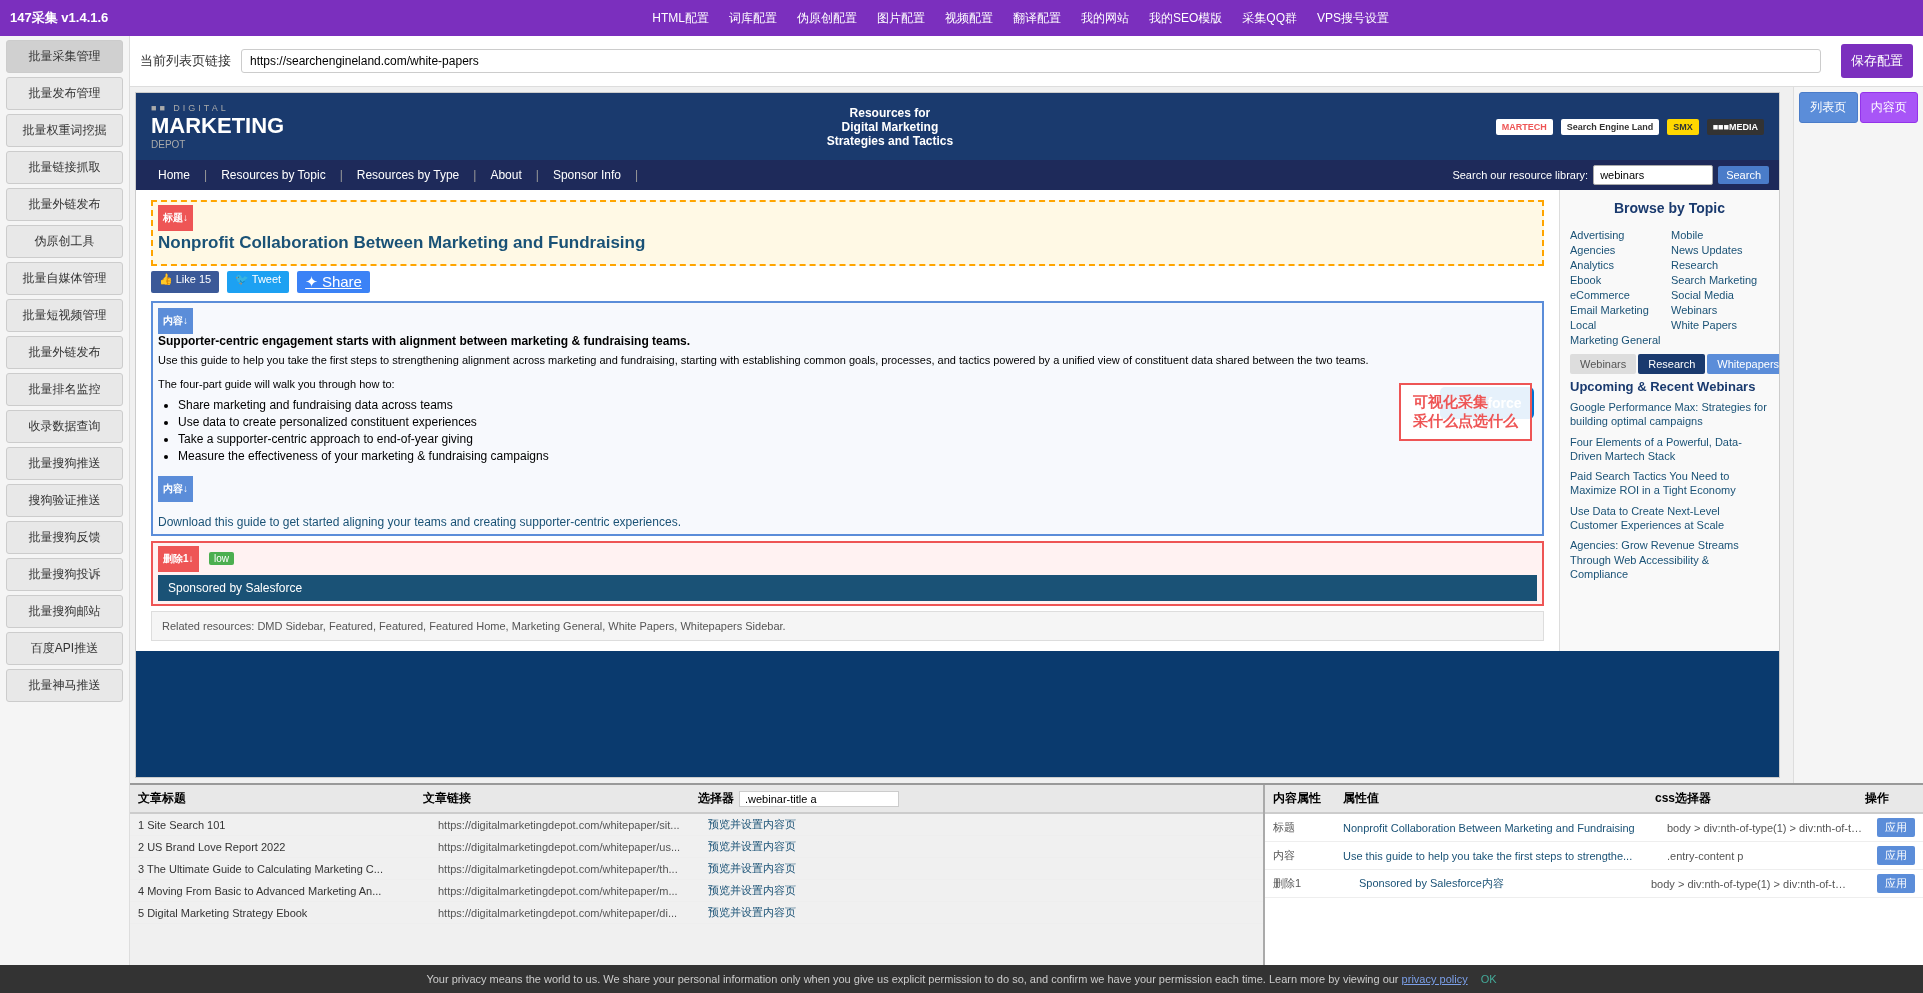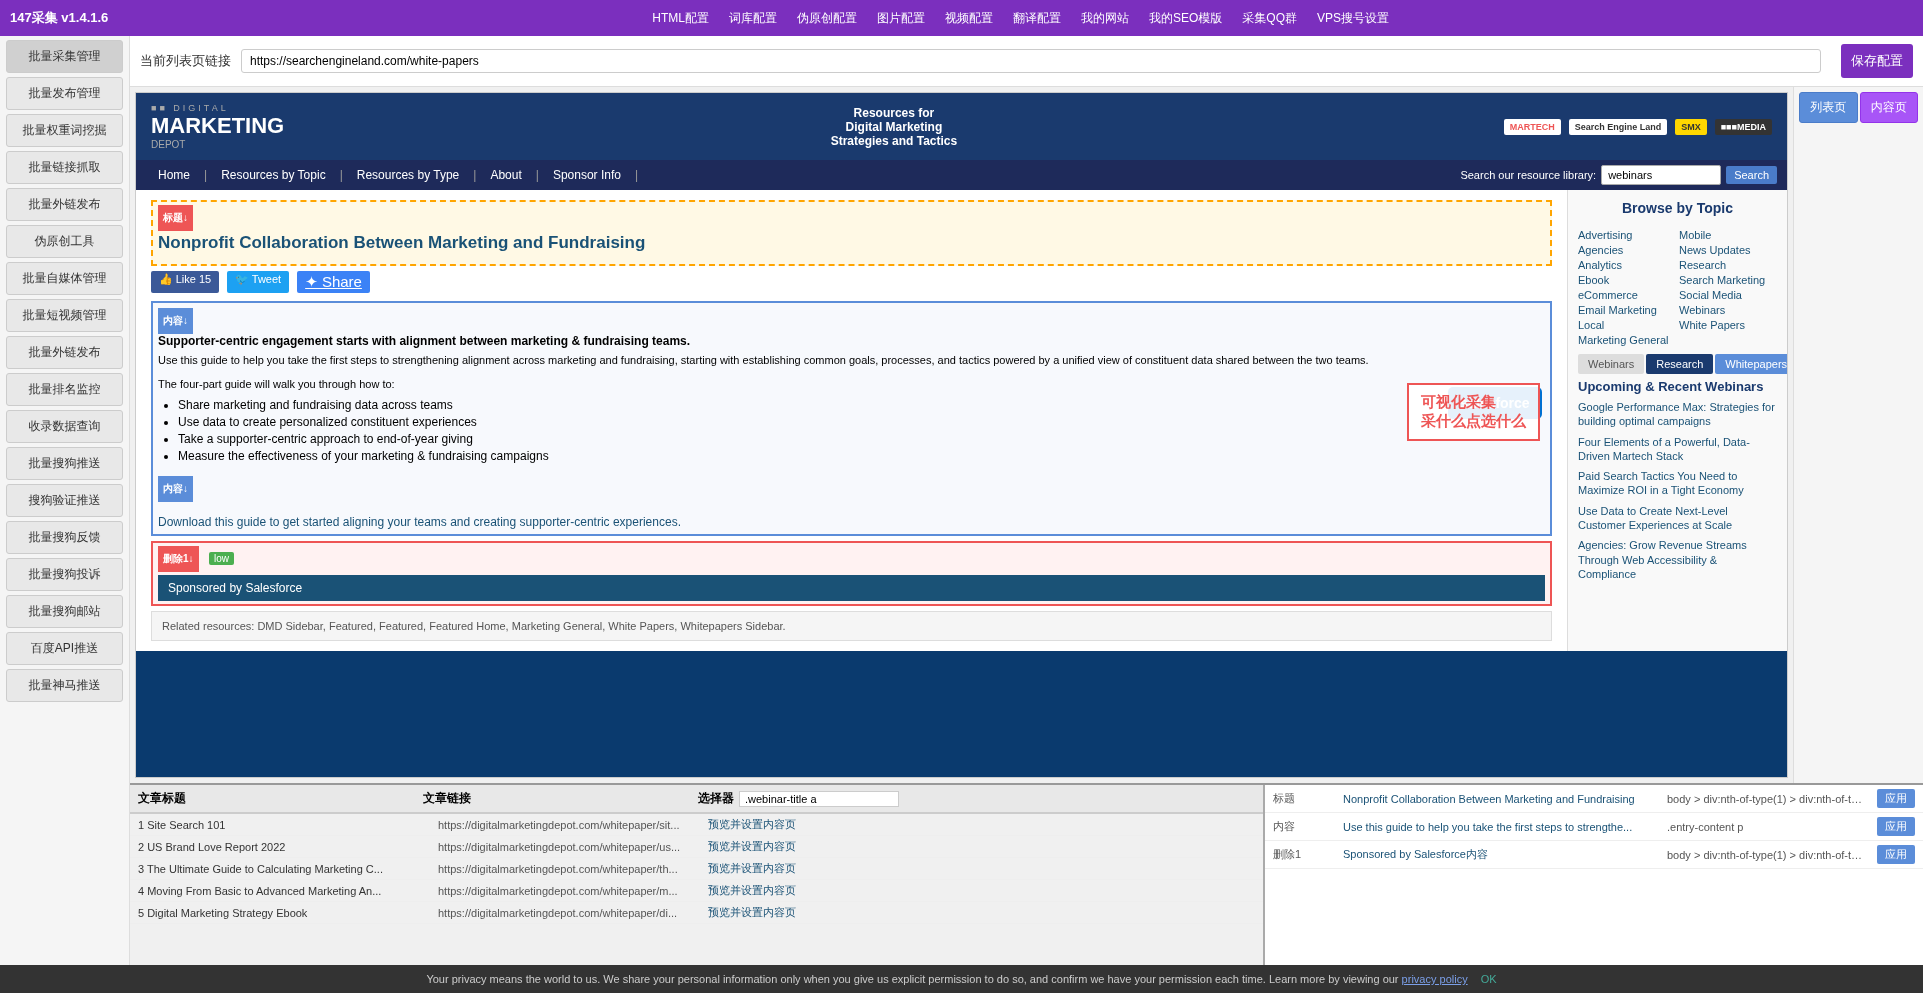--- a/index.html
+++ b/index.html
@@ -523,21 +523,21 @@
   </div>
 
   <div class="content-area">
 
     <div class="url-bar" style="position:relative;">
       <span class="url-label">当前列表页链接</span>
       <input class="url-input" value="https://searchengineland.com/white-papers" style="">
       <button class="save-config-btn" style="position:static; margin-left:10px;">保存配置</button>
     </div>
 
-    <div style="display:flex; flex:1; overflow:hidden;">
+    <div style="display:flex; flex:1; overflow:hidden;gap:8px;">
 
       <div class="browser-preview" style="margin:5px; flex:1; overflow:hidden; display:flex; flex-direction:column;">
 
         <div class="preview-inner">
 
           <div class="site-header">
             <div class="site-logo">
               <div>
                 <div style="color:#aaa; font-size:9px; letter-spacing:3px;">■■ DIGITAL</div>
                 <div class="logo-marketing">MARKETING</div>
@@ -724,34 +724,40 @@
           <div class="table-row-item">
             <span class="col-title">5 Digital Marketing Strategy Ebook</span>
             <span class="col-url" style="width:270px;">https://digitalmarketingdepot.com/whitepaper/di...</span>
             <span class="col-preset" style="color:#1a5276; cursor:pointer;">预览并设置内容页</span>
           </div>
         </div>
       </div>
 
       <div class="bottom-right" style="border-left:2px solid #aaa; background:white; overflow-y:auto;">
 
+        <div class="col-header-row" style="gap:10px;">
+          <span style="width:60px;">内容属性</span>
+          <span style="flex:1;">属性值</span>
+          <span style="width:200px;">css选择器</span>
+          <span style="width:50px;">操作</span>
+        </div>
 
         <div class="config-row" style="gap:10px;">
           <span style="width:60px; color:#555;">标题</span>
           <span style="flex:1; color:#1a5276; overflow:hidden; text-overflow:ellipsis; white-space:nowrap;">Nonprofit Collaboration Between Marketing and Fundraising</span>
           <span style="width:200px; color:#555; overflow:hidden; text-overflow:ellipsis; white-space:nowrap;">body &gt; div:nth-of-type(1) &gt; div:nth-of-type(1) &gt; div:nth-of-t...</span>
           <button class="apply-btn">应用</button>
         </div>
         <div class="config-row" style="gap:10px;">
           <span style="width:60px; color:#555;">内容</span>
           <span style="flex:1; color:#1a5276; overflow:hidden; text-overflow:ellipsis; white-space:nowrap;">Use this guide to help you take the first steps to strengthe...</span>
           <span style="width:200px; color:#555; overflow:hidden; text-overflow:ellipsis; white-space:nowrap;">.entry-content p</span>
           <button class="apply-btn">应用</button>
         </div>
-        <div class="config-row" style="gap:10px;">
+        <div class="config-row" style="gap:26px;">
           <span style="width:60px; color:#555;">删除1</span>
           <span style="flex:1; color:#1a5276; overflow:hidden; text-overflow:ellipsis; white-space:nowrap;">Sponsored by Salesforce内容</span>
           <span style="width:200px; color:#555; overflow:hidden; text-overflow:ellipsis; white-space:nowrap;">body &gt; div:nth-of-type(1) &gt; div:nth-of-type(1) &gt; div:nth-of-t...</span>
           <button class="apply-btn">应用</button>
         </div>
       </div>
 
     </div>
 
   </div>

